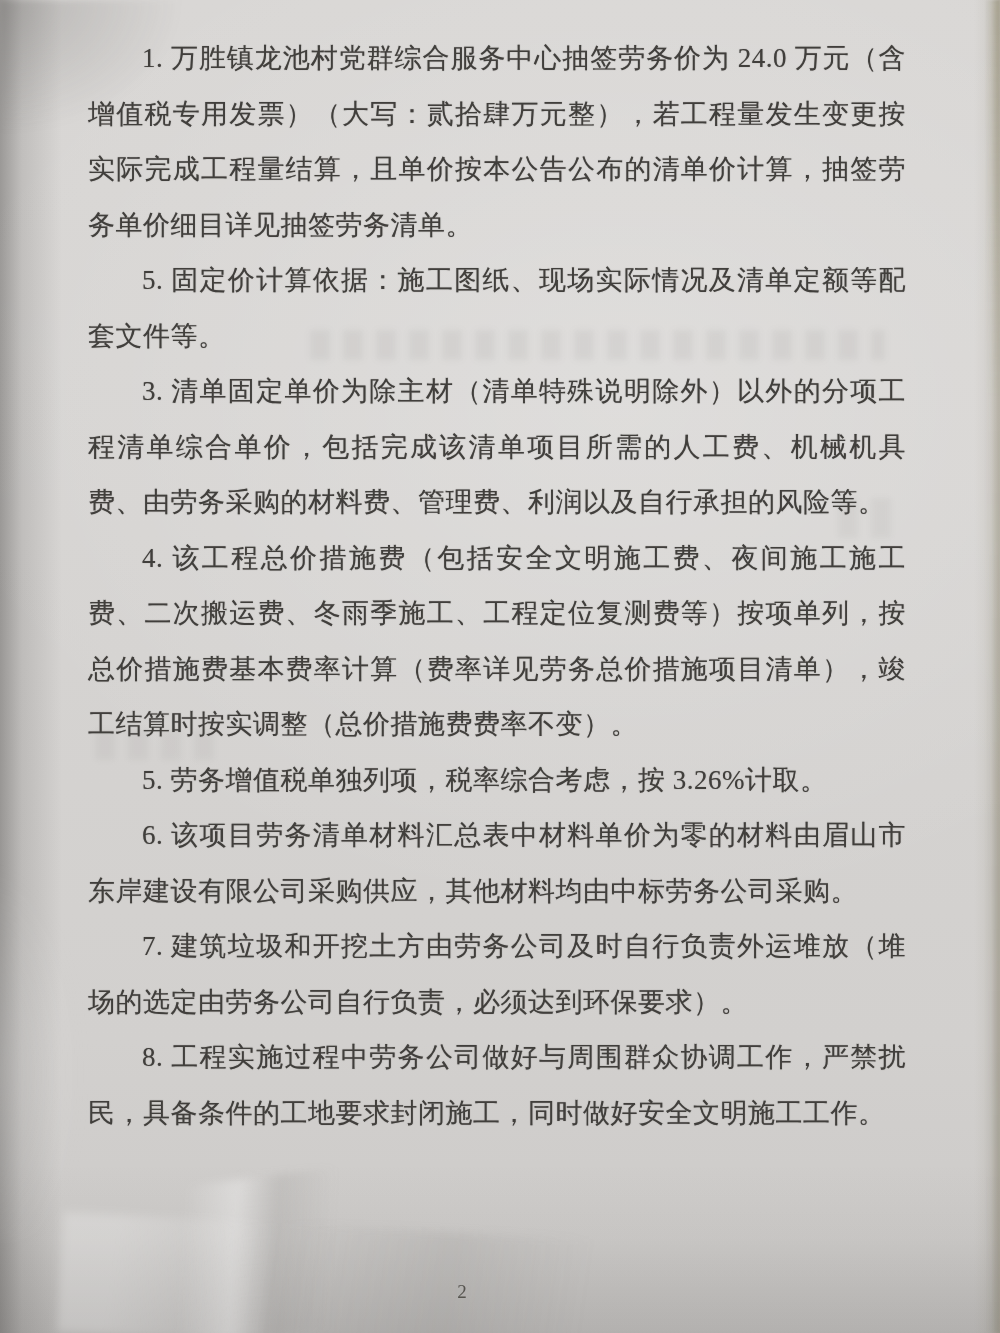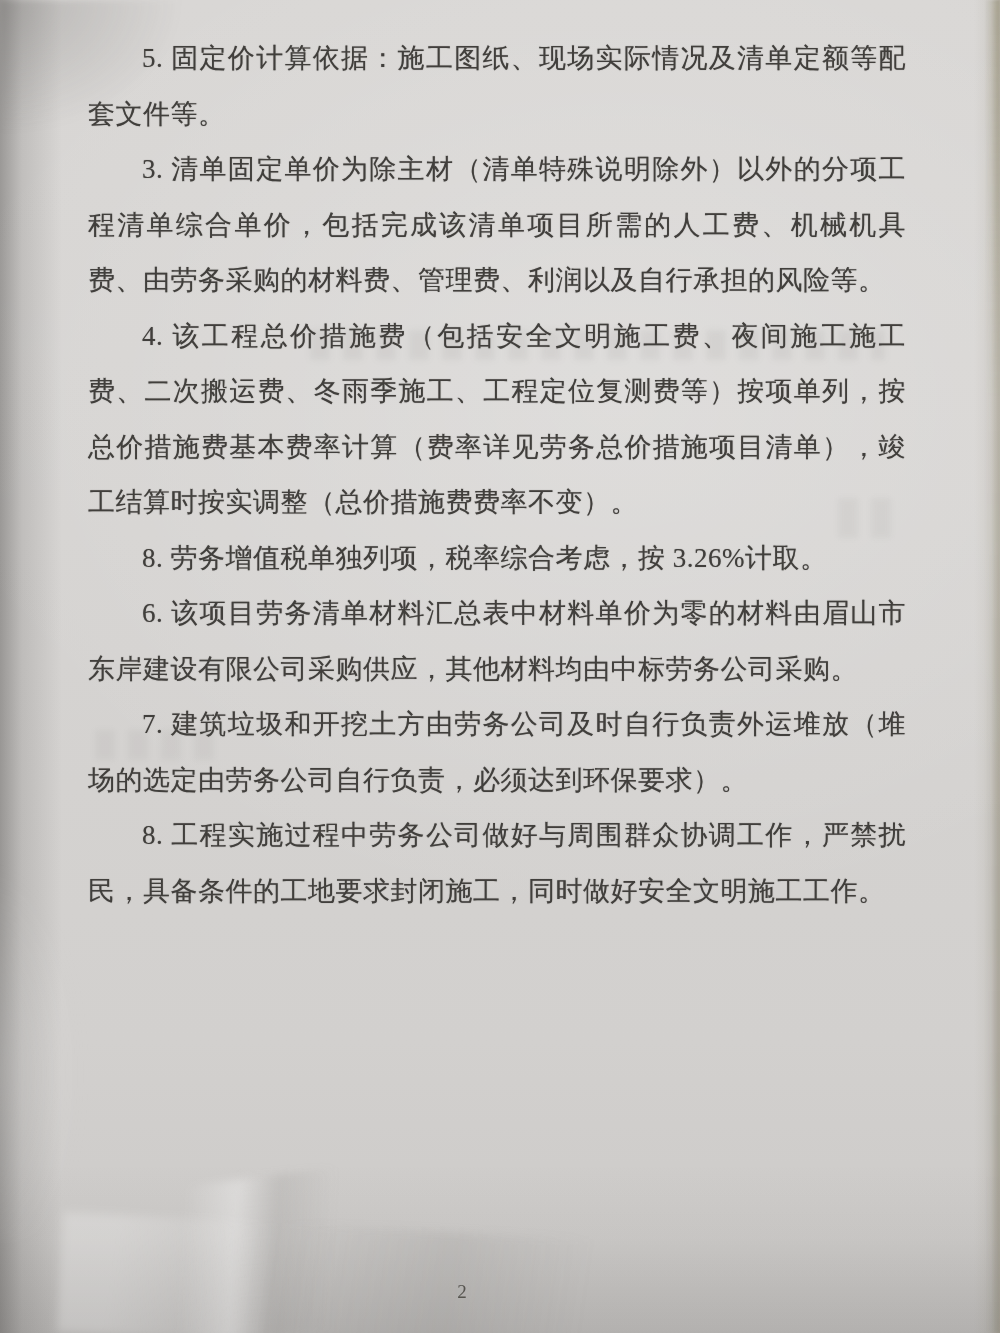--- a/index.html
+++ b/index.html
@@ -112,24 +112,25 @@
   <div class="crease-left-mid"></div>
   <div class="crease-bottom-1"></div>
   <div class="crease-bottom-2"></div>
   <div class="right-edge-strip"></div>
 
   <div class="ghost ghost-1"></div>
   <div class="ghost ghost-2"></div>
   <div class="ghost ghost-3"></div>
 
   <div class="text-block">
+    <p>1. 万胜镇龙池村党群综合服务中心抽签劳务价为 24.0 万元（含增值税专用发票）（大写：贰拾肆万元整），若工程量发生变更按实际完成工程量结算，且单价按本公告公布的清单价计算，抽签劳务单价细目详见抽签劳务清单。</p>
     <p>5. 固定价计算依据：施工图纸、现场实际情况及清单定额等配套文件等。</p>
     <p>3. 清单固定单价为除主材（清单特殊说明除外）以外的分项工程清单综合单价，包括完成该清单项目所需的人工费、机械机具费、由劳务采购的材料费、管理费、利润以及自行承担的风险等。</p>
     <p>4. 该工程总价措施费（包括安全文明施工费、夜间施工施工费、二次搬运费、冬雨季施工、工程定位复测费等）按项单列，按总价措施费基本费率计算（费率详见劳务总价措施项目清单），竣工结算时按实调整（总价措施费费率不变）。</p>
-    <p>8. 劳务增值税单独列项，税率综合考虑，按 3.26%计取。</p>
+    <p>5. 劳务增值税单独列项，税率综合考虑，按 3.26%计取。</p>
     <p>6. 该项目劳务清单材料汇总表中材料单价为零的材料由眉山市东岸建设有限公司采购供应，其他材料均由中标劳务公司采购。</p>
     <p>7. 建筑垃圾和开挖土方由劳务公司及时自行负责外运堆放（堆场的选定由劳务公司自行负责，必须达到环保要求）。</p>
     <p>8. 工程实施过程中劳务公司做好与周围群众协调工作，严禁扰民，具备条件的工地要求封闭施工，同时做好安全文明施工工作。</p>
   </div>
 
   <div class="page-number">2</div>
 
 </div>
 
 </body></html>

